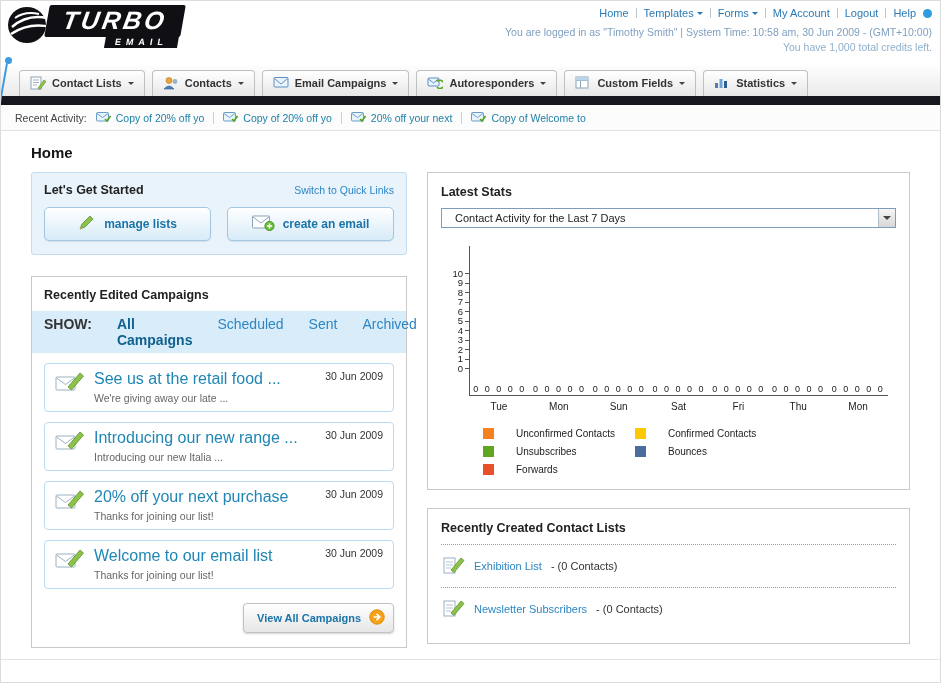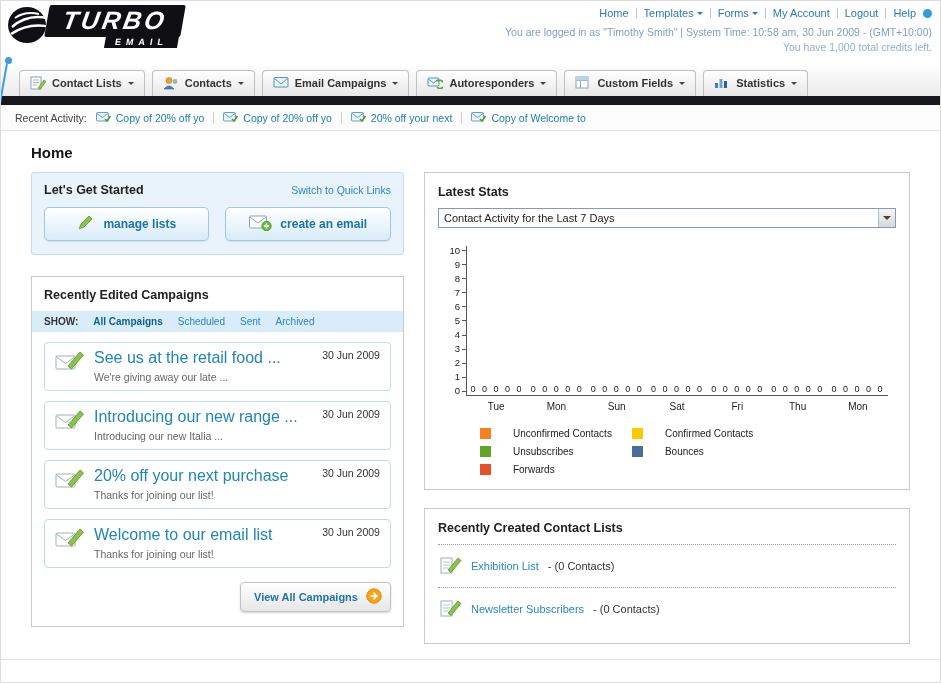--- a/index.html
+++ b/index.html
@@ -49,41 +49,41 @@
   .get-started { background:#e8f3fb; border:1px solid #c2ddee; border-radius:3px; padding:10px 12px 13px; }
   .gs-head { display:flex; justify-content:space-between; align-items:center; }
   .gs-title { font-size:12.5px; font-weight:bold; color:#222; }
   .gs-switch { font-size:10.5px; color:#2d86c3; cursor:pointer; }
   .gs-buttons { display:flex; gap:16px; margin-top:10px; }
   .gs-btn { flex:1; height:34px; display:flex; align-items:center; justify-content:center; gap:8px; border:1px solid #a3c7e0; border-radius:5px; background:linear-gradient(#ffffff,#d7ebf8); color:#1b74a8; font-weight:bold; font-size:12px; box-shadow:inset 0 1px 0 #fff, 0 1px 1px rgba(0,0,0,.08); cursor:pointer; }
 
   
   .campaigns { margin-top:21px; padding-bottom:8px; }
   .panel-title { font-size:12.5px; font-weight:bold; color:#222; padding:11px 12px 9px; }
-  .show-row { background:#d9ecf9; padding:5px 12px; font-size:10px; display:flex; gap:15px; align-items:flex-start; }
+  .show-row { background:#d9ecf9; padding:5px 12px; font-size:14px; display:flex; gap:25px; align-items:flex-start; }
   .show-label { font-weight:bold; color:#333; }
   .show-tab { color:#2d86c3; cursor:pointer; }
   .show-tab.active { color:#0f618f; font-weight:bold; }
   .camp-item { margin:10px 12px 0; border:1px solid #b9dcf2; border-radius:4px; padding:6px 10px 7px; display:flex; gap:9px; align-items:flex-start; }
   .camp-texts { flex:1; }
   .camp-title { color:#1f86b5; font-size:16px; cursor:pointer; }
   .camp-sub { color:#666; font-size:10.5px; margin-top:4px; }
   .camp-date { font-size:10.5px; color:#333; white-space:nowrap; }
   .view-row { display:flex; justify-content:flex-end; padding:14px 12px 6px; }
   .pill-btn { display:inline-flex; align-items:center; gap:8px; border:1px solid #c2c2c2; border-radius:4px; background:linear-gradient(#ffffff,#e6e6e6); padding:5px 8px 5px 13px; color:#1b74a8; font-weight:bold; font-size:11px; box-shadow:0 1px 2px rgba(0,0,0,.18); cursor:pointer;justify-content:space-between; }
 
   
   .stats { padding:12px 13px 14px; }
   .stats .panel-title { padding:0; }
   .fake-select { margin-top:9px; border:1px solid #7f9db9; height:20px; display:flex; align-items:center; font-size:11px; color:#222; background:#fff; cursor:pointer; }
-  .sel-text { flex:1; padding-left:5px; }
+  .sel-text { flex:1; padding-left:5px;margin-left:8px; }
   .sel-caret { width:17px; height:18px; background:linear-gradient(#f6f6f6,#d7d7d7); border-left:1px solid #aebdc9; display:flex; align-items:center; justify-content:center; }
   .sel-caret::after { content:""; border:4px solid transparent; border-top-color:#444; margin-top:4px; }
   .chart { margin-top:18px; display:flex; padding-right:8px; }
-  .y-ticks { width:28px; height:150px; display:flex; flex-direction:column; justify-content:space-between; font-size:9.5px; color:#222; }
+  .y-ticks { width:28px; height:150px; display:flex; flex-direction:column; justify-content:center; font-size:9.5px; color:#222; }
   .ytick { display:flex; justify-content:flex-end; align-items:center; gap:2px; line-height:1; }
   .ytick i { width:4px; height:1px; background:#555; }
   .chart-right { flex:1; display:flex; flex-direction:column; }
   .plot { height:150px; border-left:1px solid #555; border-bottom:1px solid #555; position:relative; }
   .values-row { position:absolute; left:0; right:0; bottom:1px; display:flex; }
   .zgroup { flex:1; text-align:center; font-size:9px; color:#222; letter-spacing:2px; }
   .x-labels { display:flex; margin-top:5px; }
   .xlabel { flex:1; text-align:center; font-size:10px; color:#222; }
   .legend { margin:16px 0 0 42px; display:flex; flex-wrap:wrap; row-gap:7px; }
   .legend-item { width:152px; display:flex; align-items:center; gap:22px; font-size:10px; color:#222; }

